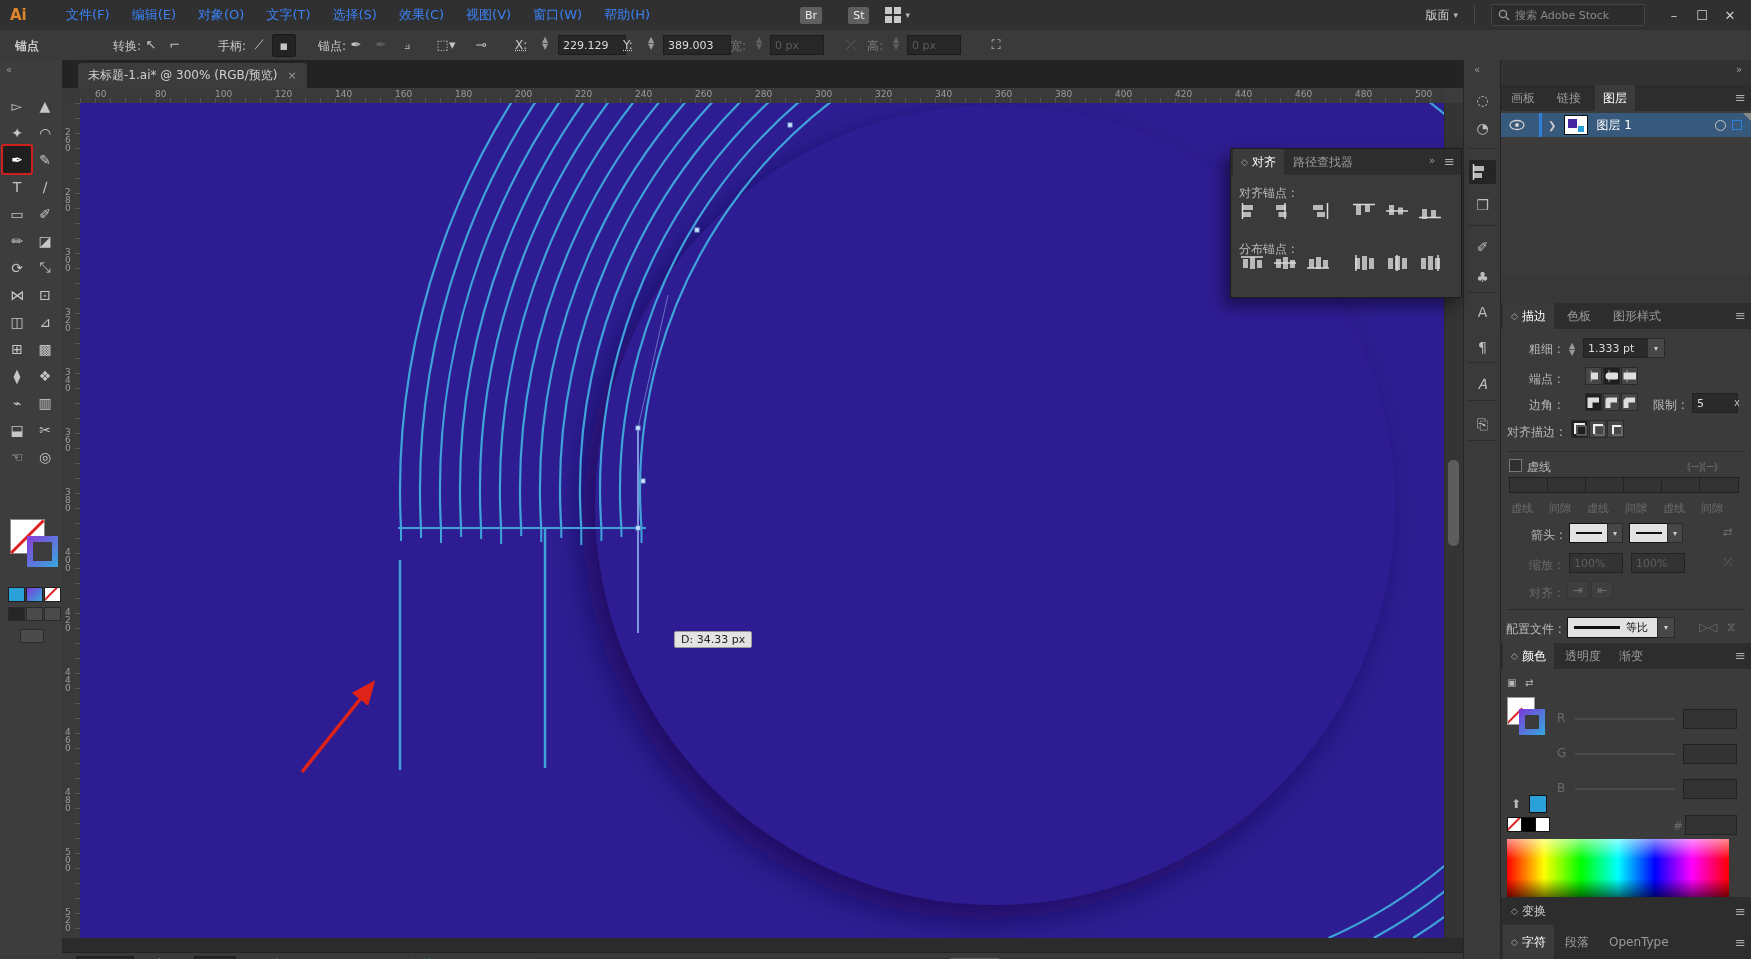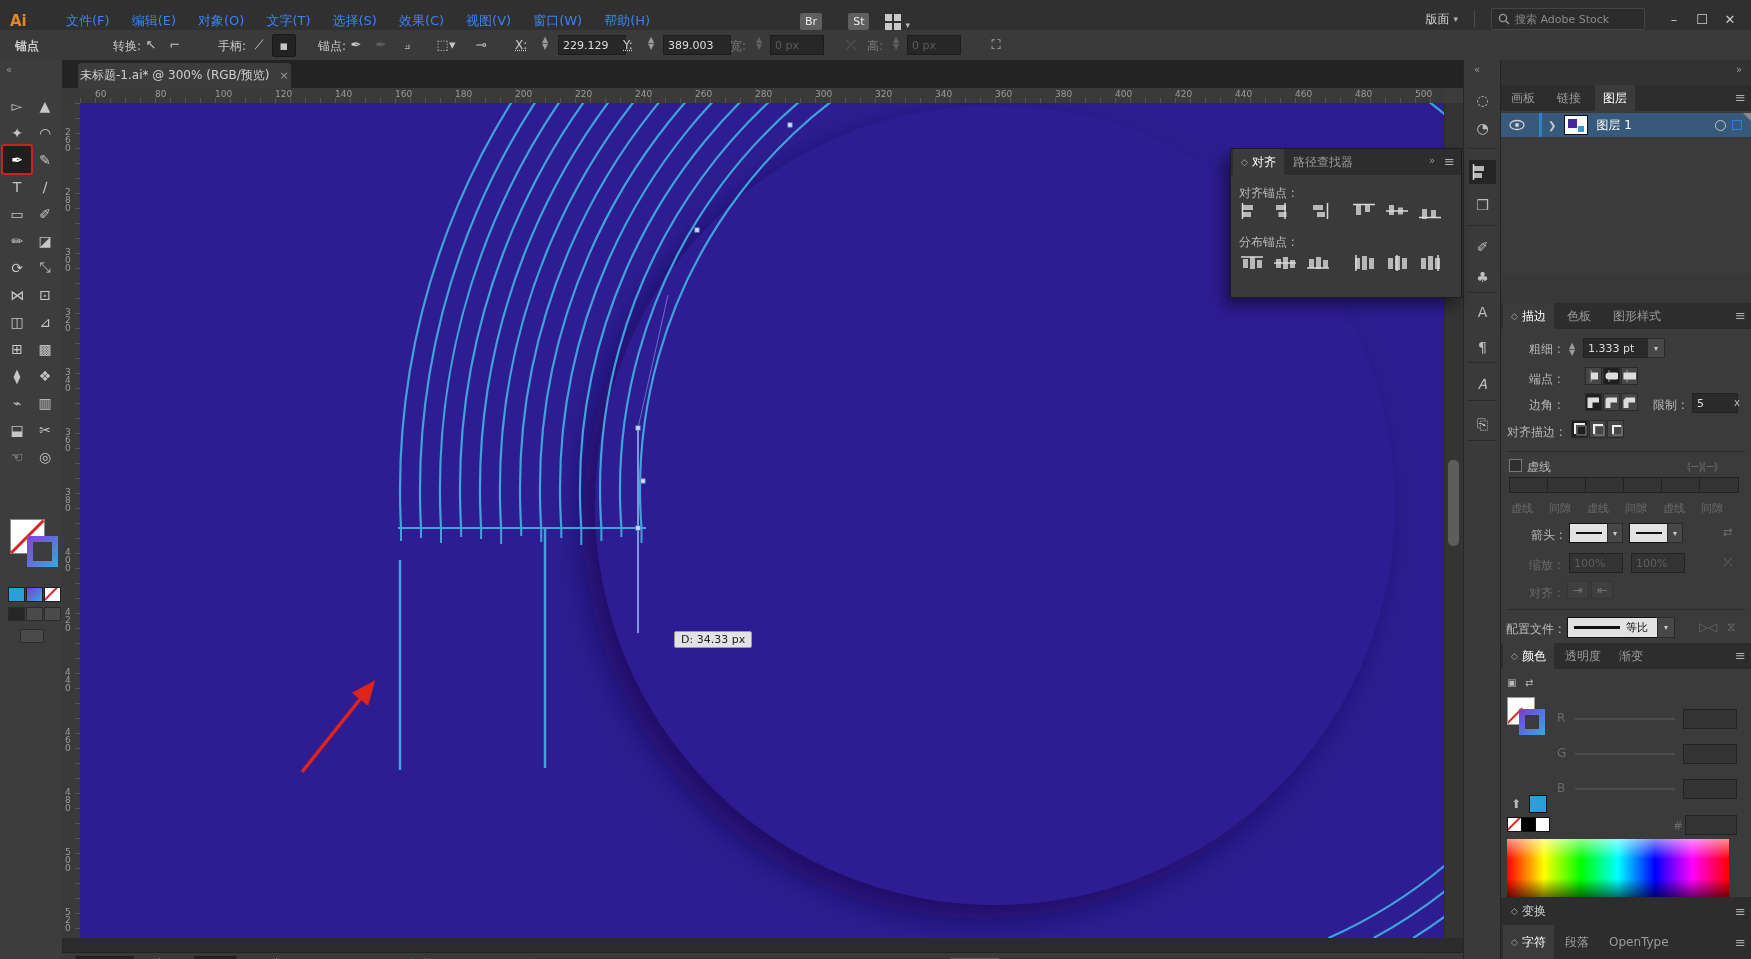--- a/index.html
+++ b/index.html
@@ -1,21 +1,21 @@
 <!DOCTYPE html>
 <html><head>
 <meta charset="utf-8">
 <style>
   html,body{margin:0;padding:0;background:#222;}
   #app{position:relative;width:1751px;height:959px;background:#2b2b2b;overflow:hidden;
        font-family:"DejaVu Sans","Liberation Sans",sans-serif;font-size:12px;color:#cfcfcf;}
   .abs{position:absolute;}
   .row{display:flex;align-items:center;}
   
-  #menubar{left:0;top:0;width:1751px;height:30px;background:#303030;border-bottom:1px solid #1e1e1e;display:flex;align-items:flex-end;}
+  #menubar{left:0;top:0;width:1751px;height:30px;background:#303030;border-bottom:1px solid #1e1e1e;display:flex;align-items:center;}
   #ailogo{margin-left:10px;width:34px;font-weight:bold;font-size:15px;color:#e0862c;}
   .menu-item{margin-left:22px;font-size:13px;color:#3b82f6;cursor:default;}
   .mbtn{background:#5f5f5f;color:#eee;font-size:11px;padding:2px 5px;border-radius:2px;margin-left:14px;}
   .gridico{display:inline-grid;grid-template-columns:7px 7px;gap:2px;margin-left:16px;}
   .gridico i{width:7px;height:7px;background:#c9c9c9;}
   .chev{color:#b5b5b5;font-size:9px;margin-left:4px;}
   #mb-right{margin-left:auto;display:flex;align-items:center;}
   #searchbox{width:152px;height:20px;background:#2c2c2c;border:1px solid #454545;border-radius:2px;display:flex;align-items:center;color:#8a8a8a;margin-left:16px;}
   .winbtn{width:26px;text-align:center;color:#cdcdcd;font-size:13px;margin-left:2px;}
   .vsep{width:1px;height:18px;background:#4a4a4a;margin-left:16px;}
@@ -36,21 +36,21 @@
   .tool.active{background:#1f1f1f;color:#fff;box-shadow:0 0 0 2px #cf2020;border-radius:1px;}
   .swatchbox{position:absolute;left:0;top:455px;width:62px;height:110px;}
   .fillsq{position:absolute;left:10px;top:4px;width:33px;height:33px;background:#fff;border:1px solid #888;}
   .fillsq:after{content:"";position:absolute;left:-1px;top:-1px;width:46px;height:2.5px;background:#d22;transform:rotate(-45deg);transform-origin:0 0;top:32px;}
   .strokesq{position:absolute;left:27px;top:21px;width:31px;height:31px;background:linear-gradient(135deg,#8a3bd8,#35aadf);}
   .strokesq i{position:absolute;left:6px;top:6px;width:19px;height:19px;background:#3d3d3d;display:block;}
   .modebtn{position:absolute;top:72px;width:15px;height:13px;border:1px solid #1f1f1f;}
   .drawbtn{position:absolute;top:92px;width:15px;height:12px;background:#4a4a4a;border:1px solid #2a2a2a;}
   
   #tabbar{left:62px;top:60px;width:1401px;height:28px;background:#232323;border-bottom:1px solid #191919;}
-  #doctab{position:absolute;left:16px;top:3px;height:25px;background:#3c3c3c;border-radius:3px 3px 0 0;display:flex;align-items:center;padding:0 2px;font-size:12px;color:#cfcfcf;}
+  #doctab{position:absolute;left:16px;top:3px;height:25px;background:#3c3c3c;border-radius:3px 3px 0 0;display:flex;align-items:center;padding:0 10px;font-size:12px;color:#cfcfcf;}
   #doctab .x{margin-left:10px;color:#9a9a9a;font-size:11px;}
   
   #canvaswrap{left:62px;top:88px;width:1401px;height:850px;background:#3c3c3c;}
   #rcorner{position:absolute;left:0;top:0;width:18px;height:15px;background:#393939;border-right:1px solid #2b2b2b;border-bottom:1px solid #2b2b2b;}
   #rulertop{position:absolute;left:18px;top:0;width:1365px;height:15px;background:#3a3a3a;border-bottom:1px solid #2b2b2b;
     background-image:repeating-linear-gradient(to right,#565656 0 1px,transparent 1px 15px);background-size:100% 5px;background-position:0 10px;background-repeat:repeat-x;}
   #rulerleft{position:absolute;left:0;top:15px;width:18px;height:835px;background:#3a3a3a;border-right:1px solid #2b2b2b;
     background-image:repeating-linear-gradient(to bottom,#565656 0 1px,transparent 1px 15px);background-size:5px 100%;background-position:13px 0;background-repeat:repeat-y;}
   .hlab{position:absolute;top:1px;font-size:9px;color:#9b9b9b;}
   .vlab{position:absolute;left:3px;width:9px;font-size:9px;line-height:8px;color:#9b9b9b;word-break:break-all;}
@@ -637,21 +637,21 @@
               <rect x="12" y="4.5" width="5" height="7" fill="#b8b8b8"></rect>
               <line x1="0" y1="8" x2="22" y2="8" stroke="#d8d8d8" stroke-width="1.5"></line>
             </svg>
           </span><span class="aicon" style="left: 186px; top: 26px;">
             <svg width="22" height="16">
               <rect x="3" y="6" width="5" height="10" fill="#b8b8b8"></rect>
               <rect x="12" y="7" width="5" height="7" fill="#b8b8b8"></rect>
               <line x1="0" y1="14.5" x2="22" y2="14.5" stroke="#d8d8d8" stroke-width="1.5"></line>
             </svg>
           </span></span>
-      <span class="plab" style="left:8px;top:59px">分布锚点 :</span>
+      <span class="plab" style="left:8px;top:66px">分布锚点 :</span>
       <span id="disticons"><span class="aicon" style="left: 8px; top: 78px;">
             <svg width="22" height="16">
               <rect x="2" y="4" width="5" height="9" fill="#b8b8b8"></rect>
               <rect x="9" y="2" width="5" height="12" fill="#b8b8b8"></rect>
               <rect x="16" y="5" width="5" height="8" fill="#b8b8b8"></rect>
               <line x1="0" y1="2" x2="22" y2="2" stroke="#d8d8d8" stroke-width="1.5"></line>
             </svg>
           </span><span class="aicon" style="left: 41px; top: 78px;">
             <svg width="22" height="16">
               <rect x="2" y="4" width="5" height="9" fill="#b8b8b8"></rect>

